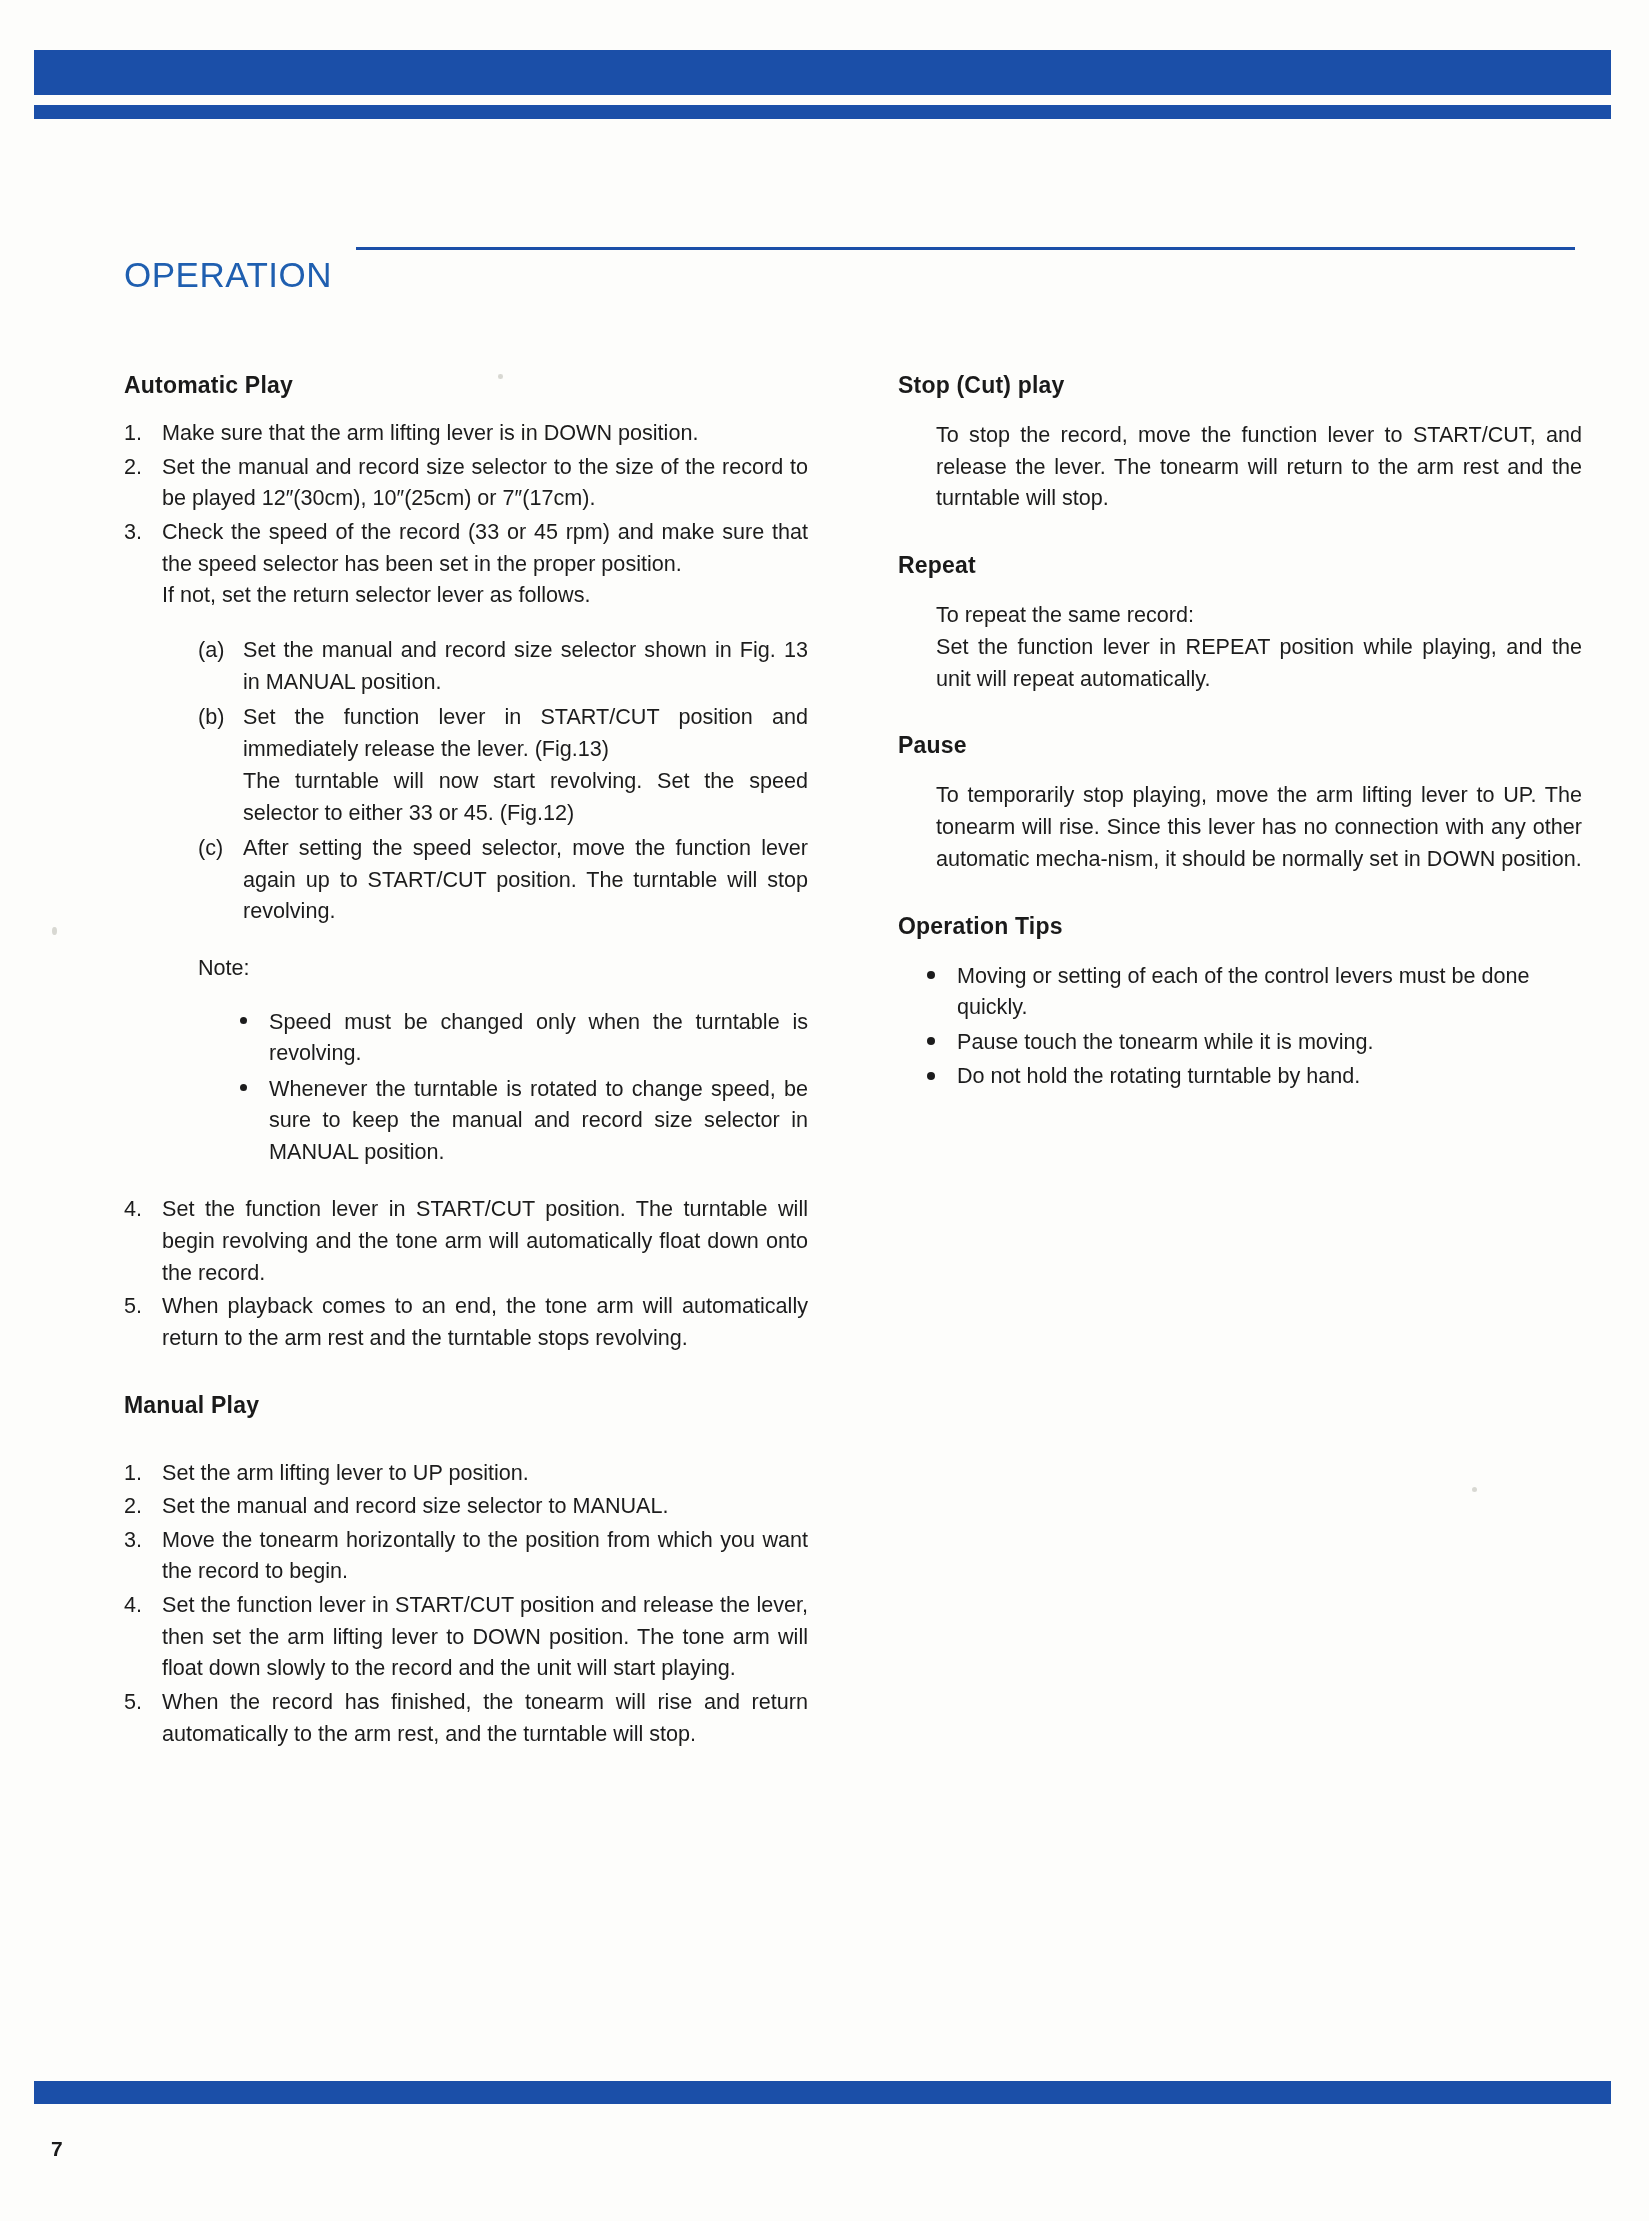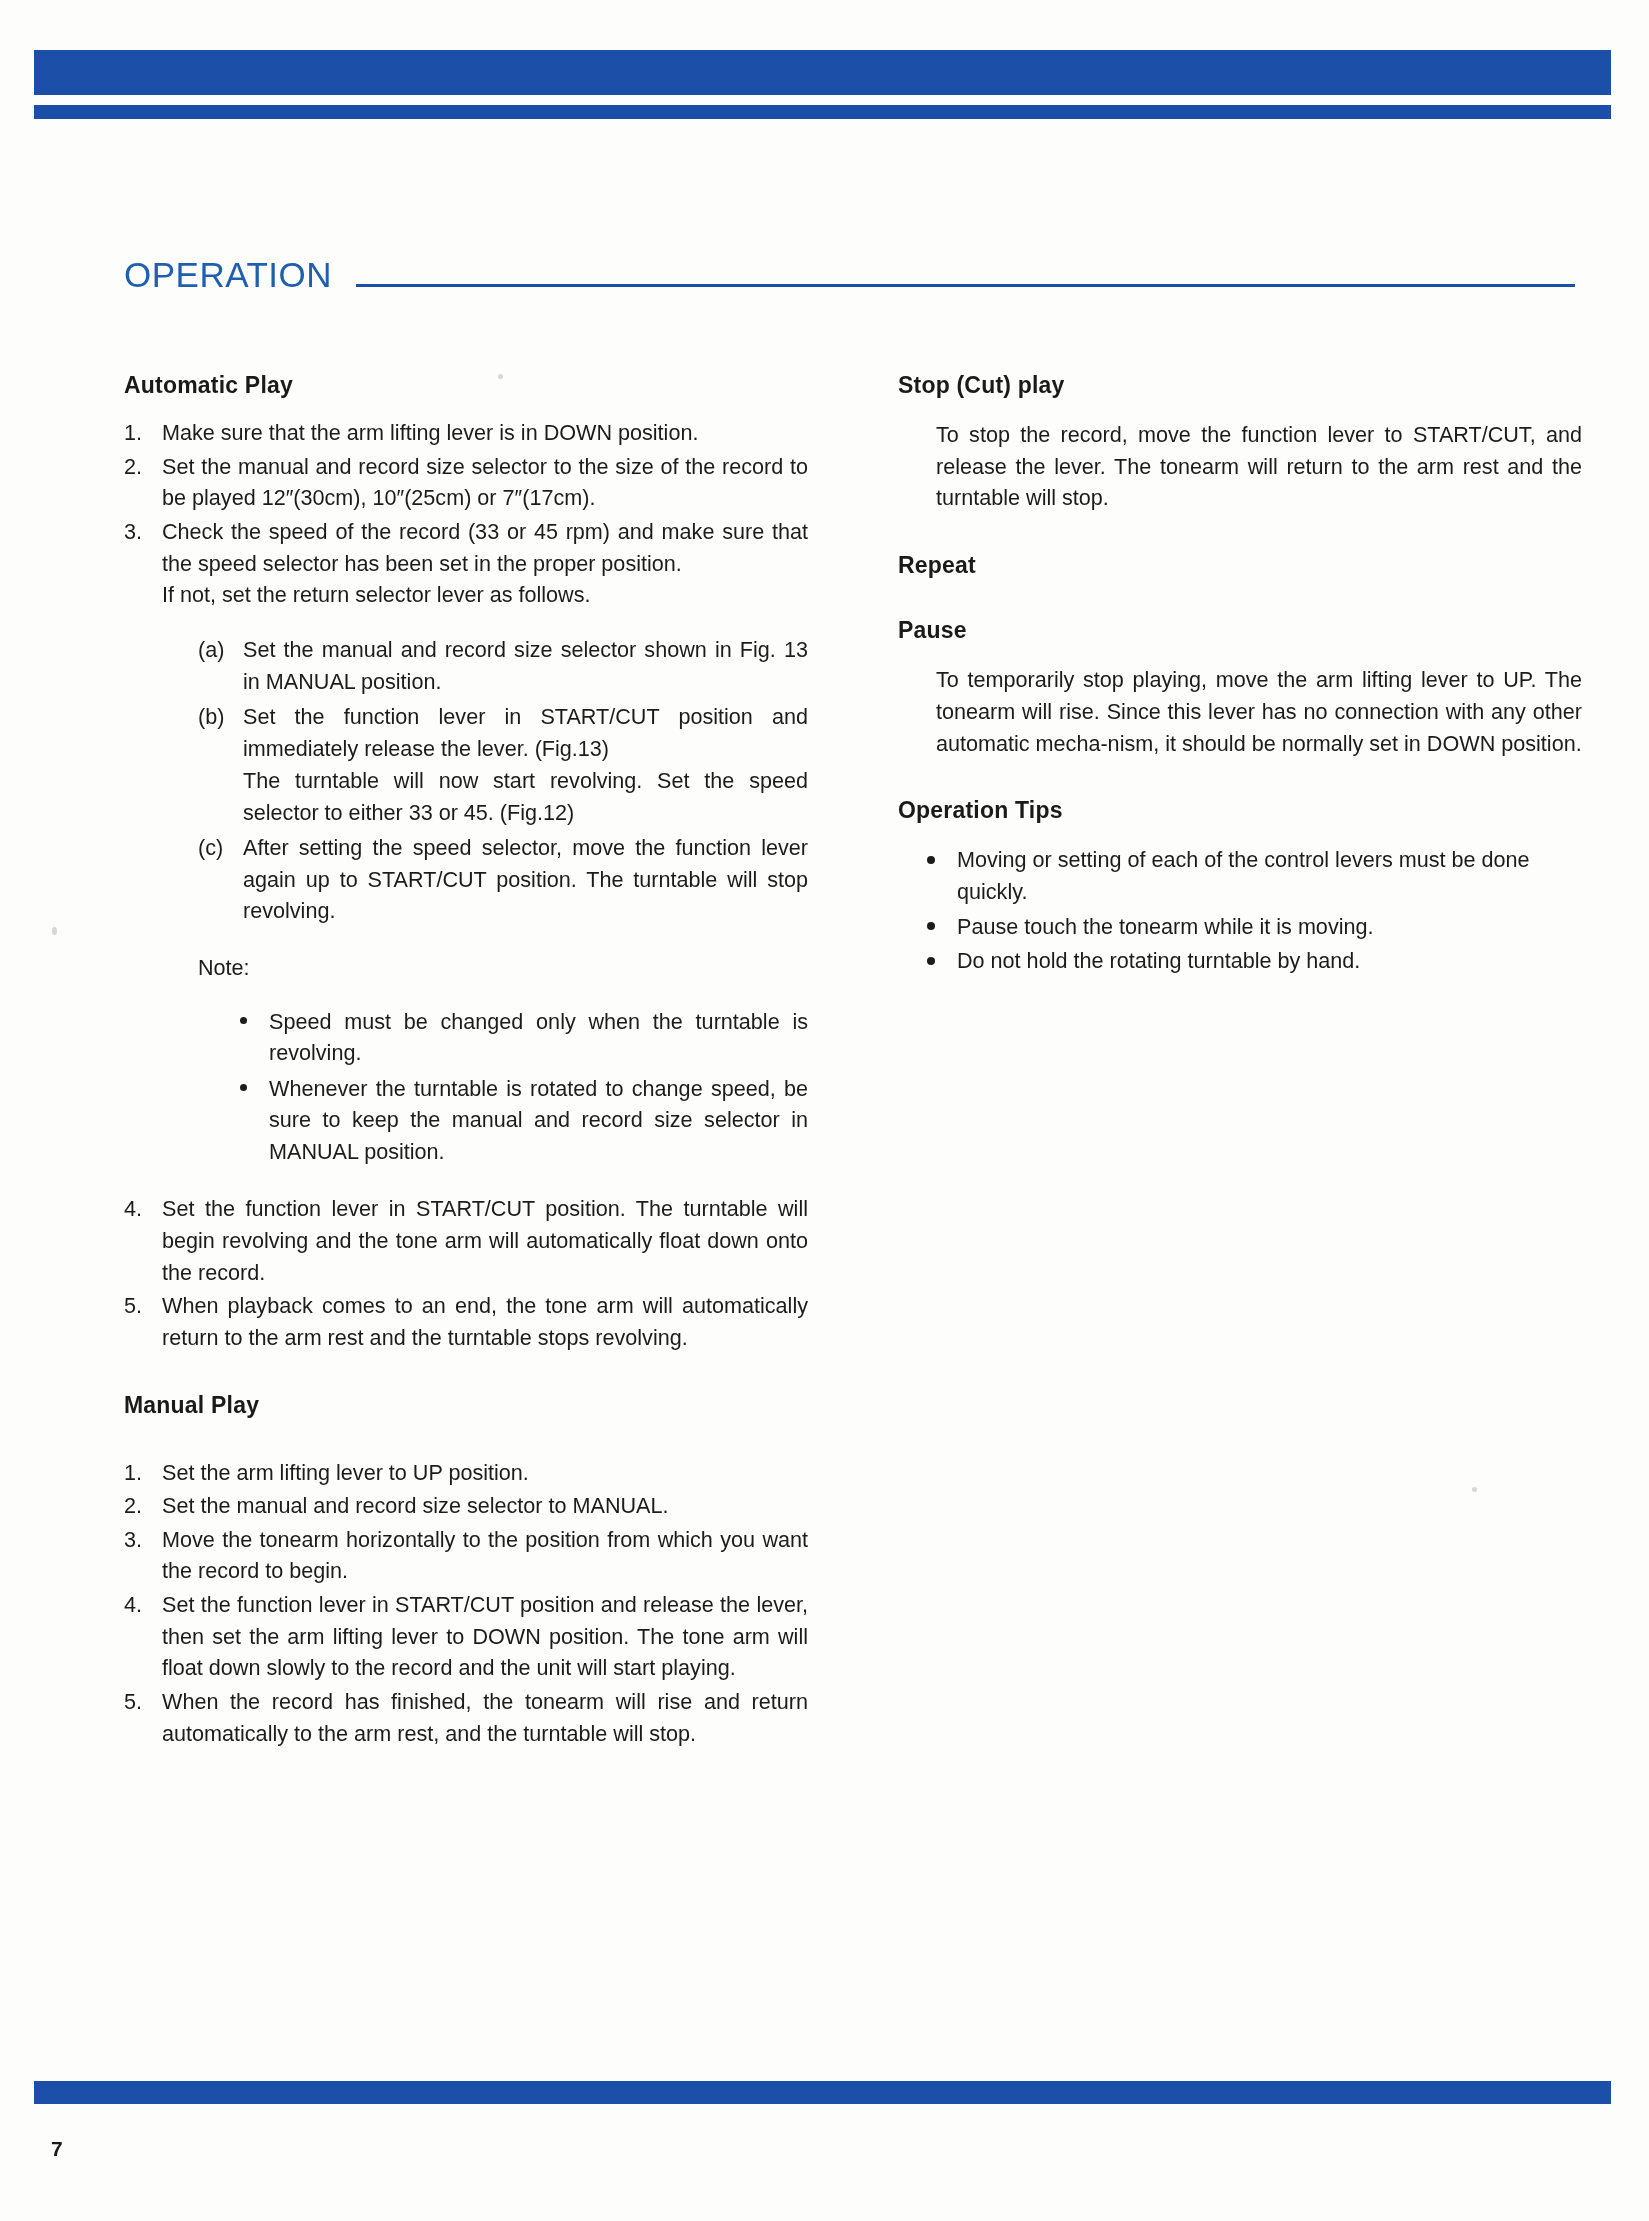--- a/index.html
+++ b/index.html
@@ -51,21 +51,21 @@
     background: #1b4fa8;
   }
 
   
   .section-head {
     position: absolute;
     left: 124px;
     top: 255px;
     width: 1451px;
     display: flex;
-    align-items: flex-end;
+    align-items: flex-start;
   }
   .section-title {
     color: #1f5fb0;
     font-size: 35px;
     font-weight: 400;
     letter-spacing: 0.5px;
     white-space: nowrap;
     font-family: "Liberation Sans", sans-serif;
   }
   .section-rule {
@@ -342,20 +342,24 @@
     </div>
 
     <div class="col col-right">
 
       <h3 class="sub">Stop (Cut) play</h3>
       <div class="indent-para">
         <p class="body">To stop the record, move the function lever to START/CUT, and release the lever.  The tonearm will return to the arm rest and the turntable will stop.</p>
       </div>
 
       <h3 class="sub spaced-top">Repeat</h3>
+      <div class="indent-para">
+        <p class="body" style="text-align:left;">To repeat the same record:</p>
+        <p class="body">Set the function lever in REPEAT position while playing, and the unit will repeat automatically.</p>
+      </div>
 
       <h3 class="sub spaced-top">Pause</h3>
       <div class="indent-para">
         <p class="body">To temporarily stop playing, move the arm lifting lever to UP.  The tonearm will rise.  Since this lever has no connection with any other automatic mecha-nism, it should be normally set in DOWN position.</p>
       </div>
 
       <h3 class="sub spaced-top">Operation Tips</h3>
       <ul class="tips">
         <li>
           <span class="bullet"></span>

